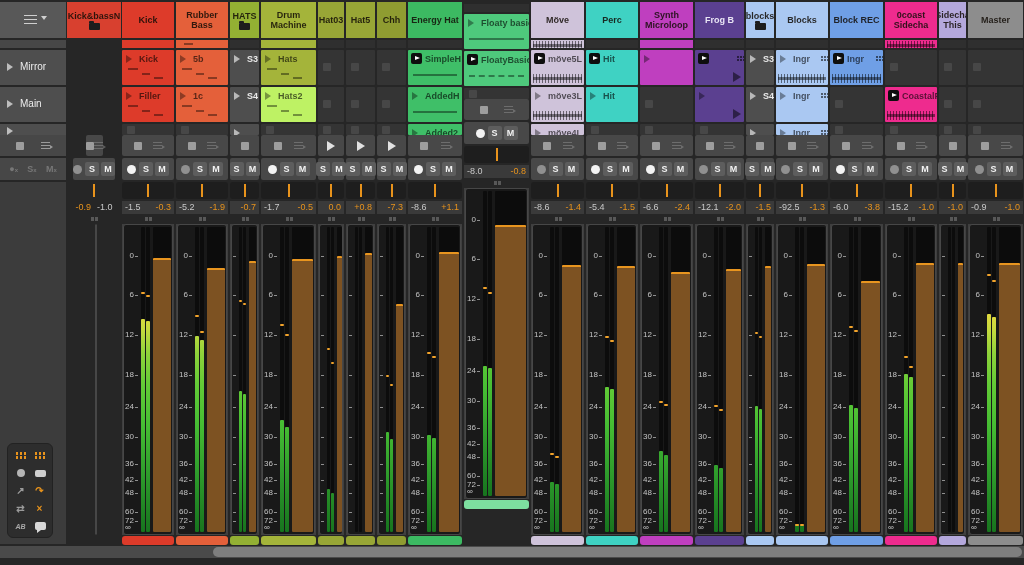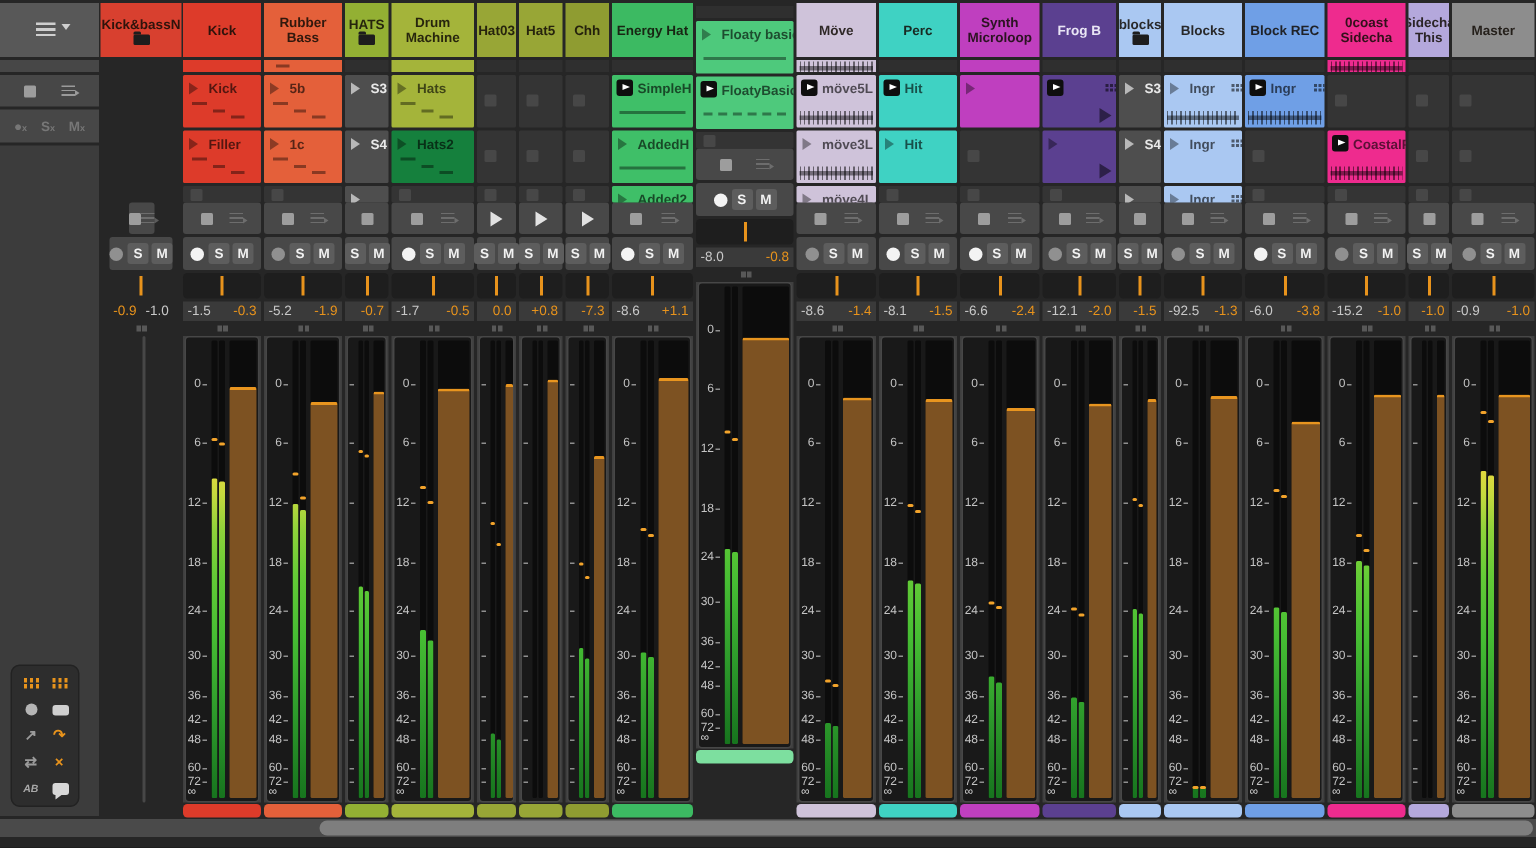--- a/index.html
+++ b/index.html
@@ -120,20 +120,33 @@
 <div class="app">
   <div class="cols">
 
     <div class="leftcol">
       <div class="lc-head">
         <span class="menu-icon"></span>
         <span class="menu-caret"></span>
       </div>
       <div class="lc-gap"></div>
       <div class="lc-sliver"></div>
+      <div id="scenes">
+          <div class="scene">
+            <div class="ptri-sm"></div>
+            <span class="scenelabel">Mirror</span>
+          </div>
+          <div class="scene">
+            <div class="ptri-sm"></div>
+            <span class="scenelabel">Main</span>
+          </div>
+          <div class="scene partial">
+            <div class="ptri-sm"></div>
+          </div>
+        </div>
       <div class="lc-stop">
         <span class="ssq"></span>
         <span class="scn"></span>
       </div>
       <div class="lc-sm" id="globalsm">
           <span class="gdim">●<small>x</small></span>
           <span class="gdim">S<small>x</small></span>
           <span class="gdim">M<small>x</small></span>
         </div>
       <div class="lc-rest">
@@ -478,21 +491,21 @@
           </div>
           <div class="headgap"></div>
           <div class="sliver" style="background: rgb(164, 180, 58);"></div>
           <div class="clip" style="background: rgb(164, 180, 58);">
             <div class="gplay"></div>
             <span class="cliplabel">Hats</span>
             <div class="nd" style="left: 6px; top: 18px; width: 10px;"></div>
             <div class="nd" style="left: 20px; top: 23px; width: 8px;"></div>
             <div class="nd" style="left: 32px; top: 27px; width: 9px;"></div>
           </div>
-          <div class="clip" style="background: #15803d;">
+          <div class="clip" style="background: #bef264;">
             <div class="gplay"></div>
             <span class="cliplabel">Hats2</span>
             <div class="nd" style="left: 6px; top: 18px; width: 10px;"></div>
             <div class="nd" style="left: 20px; top: 23px; width: 8px;"></div>
             <div class="nd" style="left: 32px; top: 27px; width: 9px;"></div>
           </div>
           <div class="clip partial empty">
             <div class="stop-sq"></div>
           </div>
           <div class="stoprow">
@@ -988,21 +1001,21 @@
           </div>
           <div class="smrow">
             <div class="arm"></div>
             <div class="smbtn">S</div>
             <div class="smbtn">M</div>
           </div>
           <div class="panrow">
             <div class="pantick"></div>
           </div>
           <div class="dbrow">
-            <span class="dbl">-8.1</span>
+            <span class="dbl">-5.4</span>
             <span class="dbr">-1.5</span>
           </div>
           <div class="dotsrow">
             <div class="dpair"></div>
           </div>
           <div class="metersec">
             <div class="meterbox">
               <span class="mlabel" style="left: 0px; width: 10px; top: 27px;">0</span>
               <div class="mdash" style="left: 11px; top: 31px;"></div>
               <span class="mlabel" style="left: 0px; width: 10px; top: 66px;">6</span>

